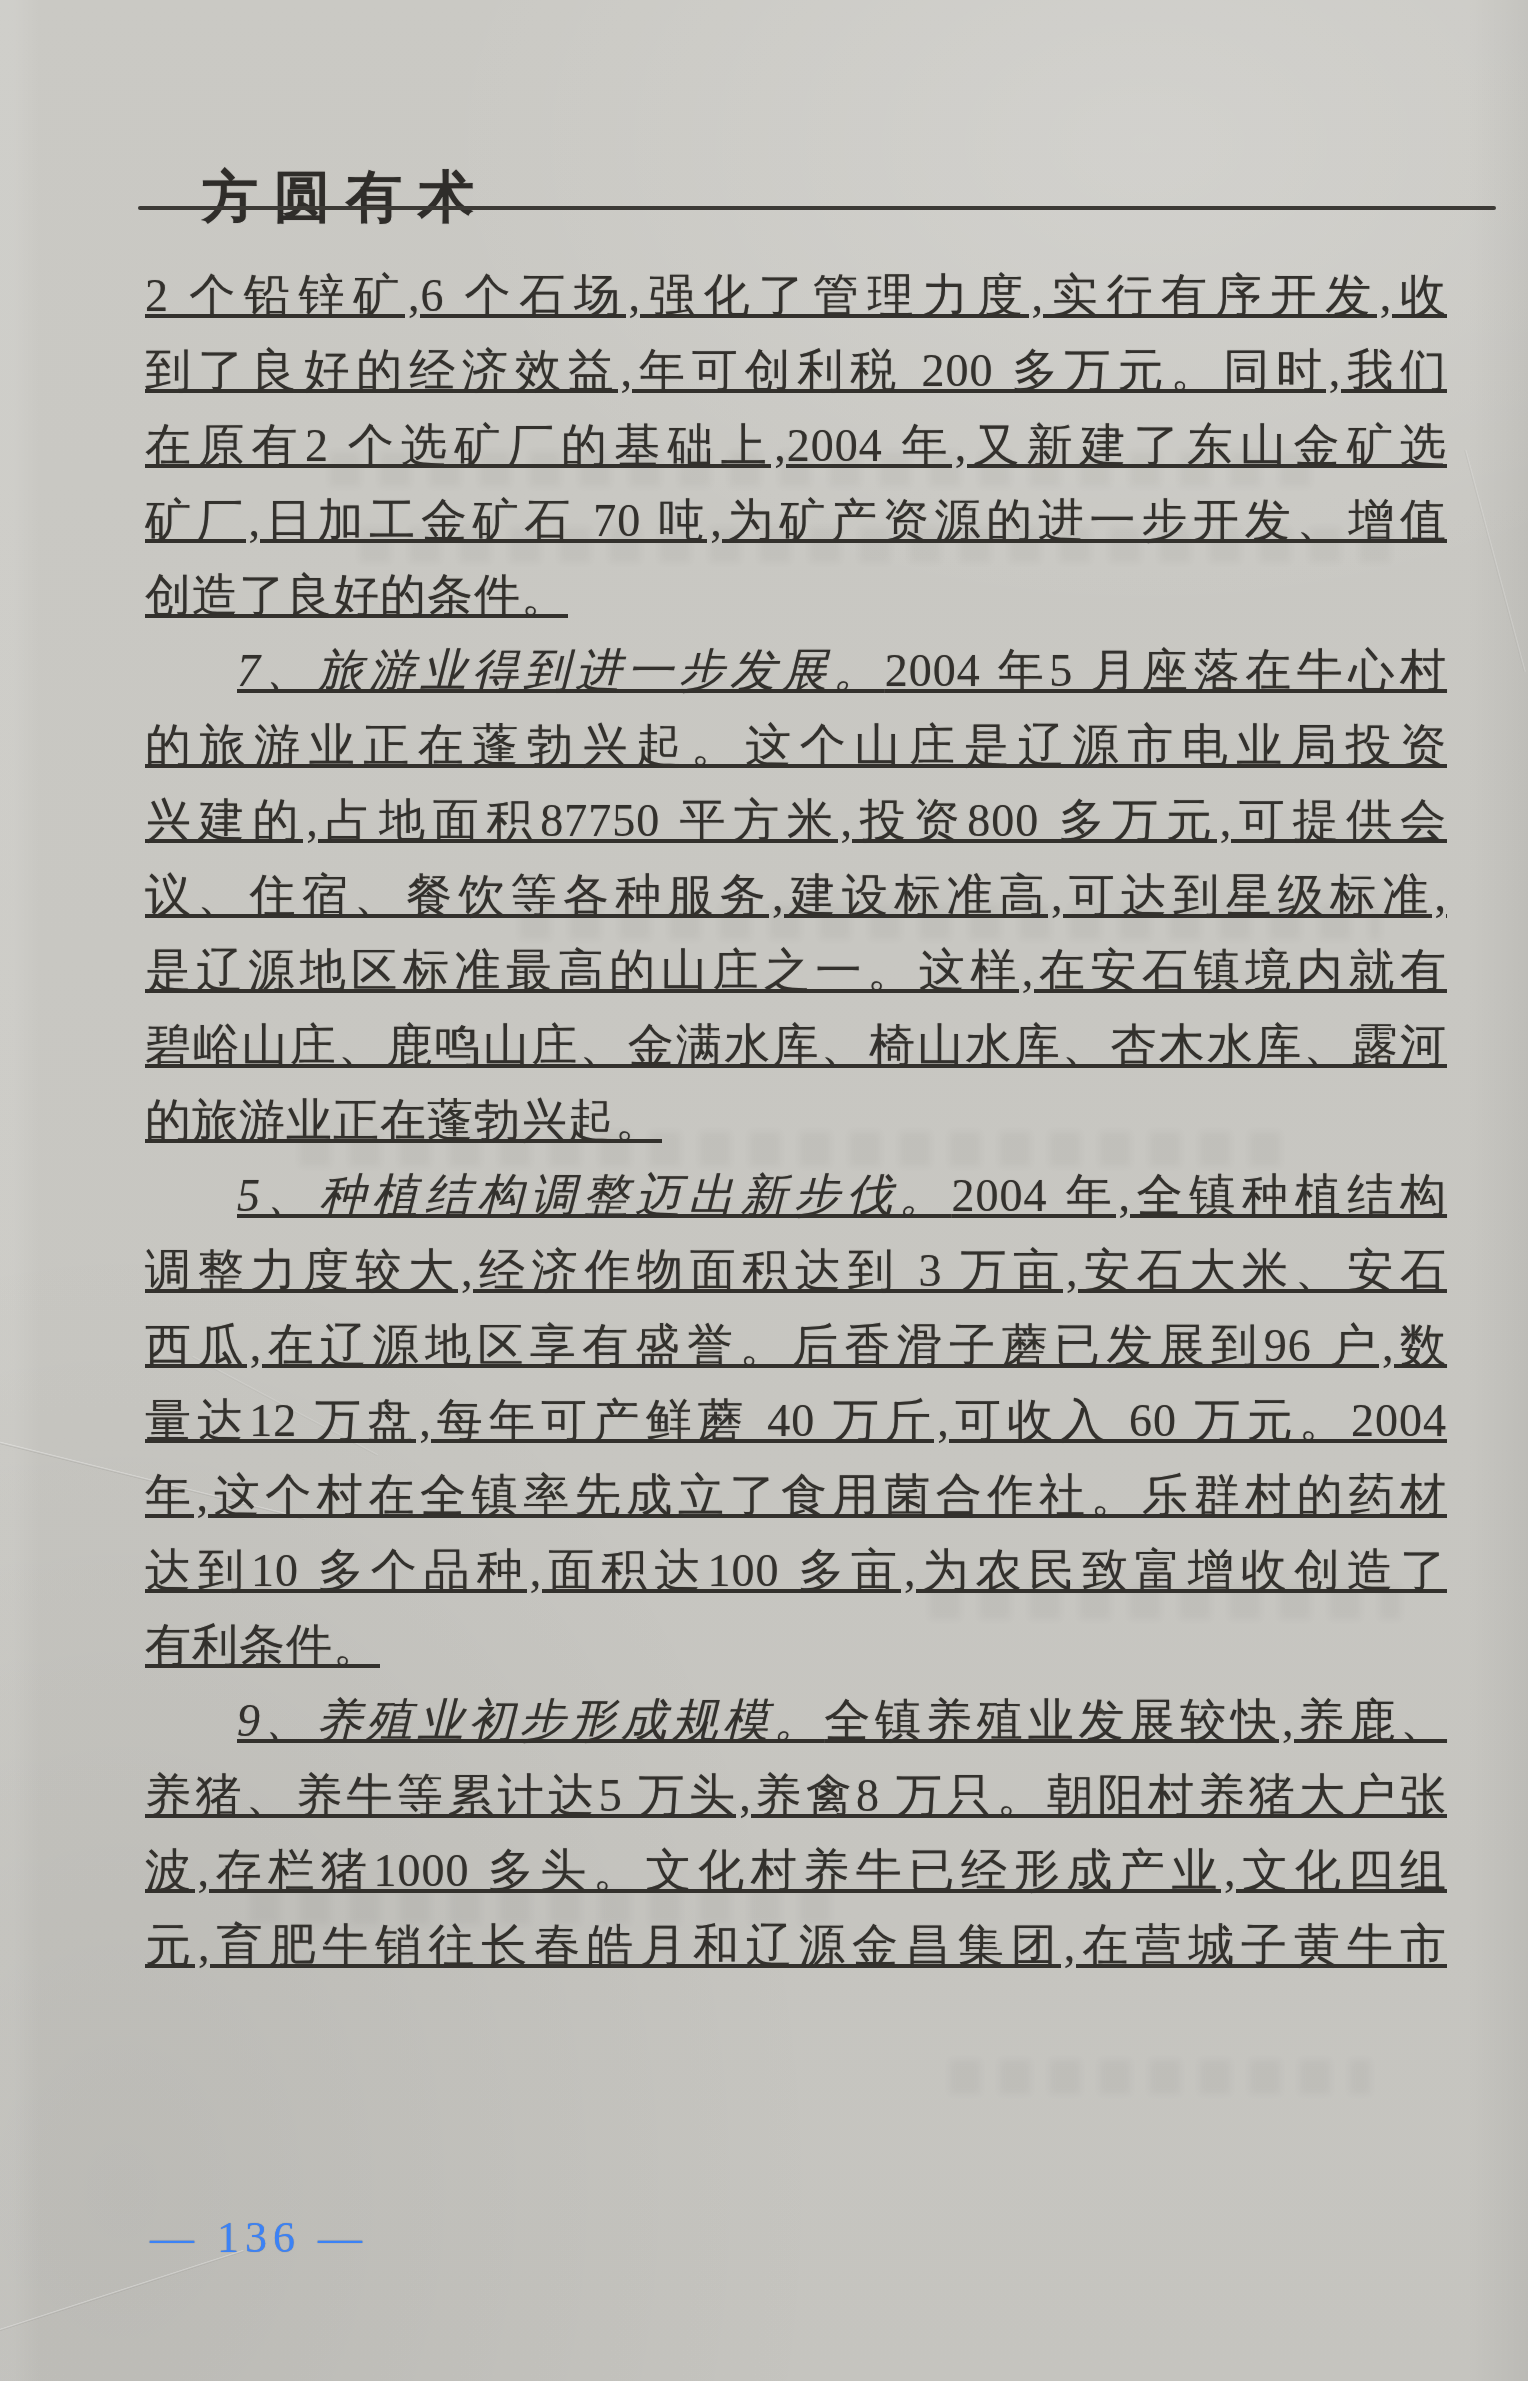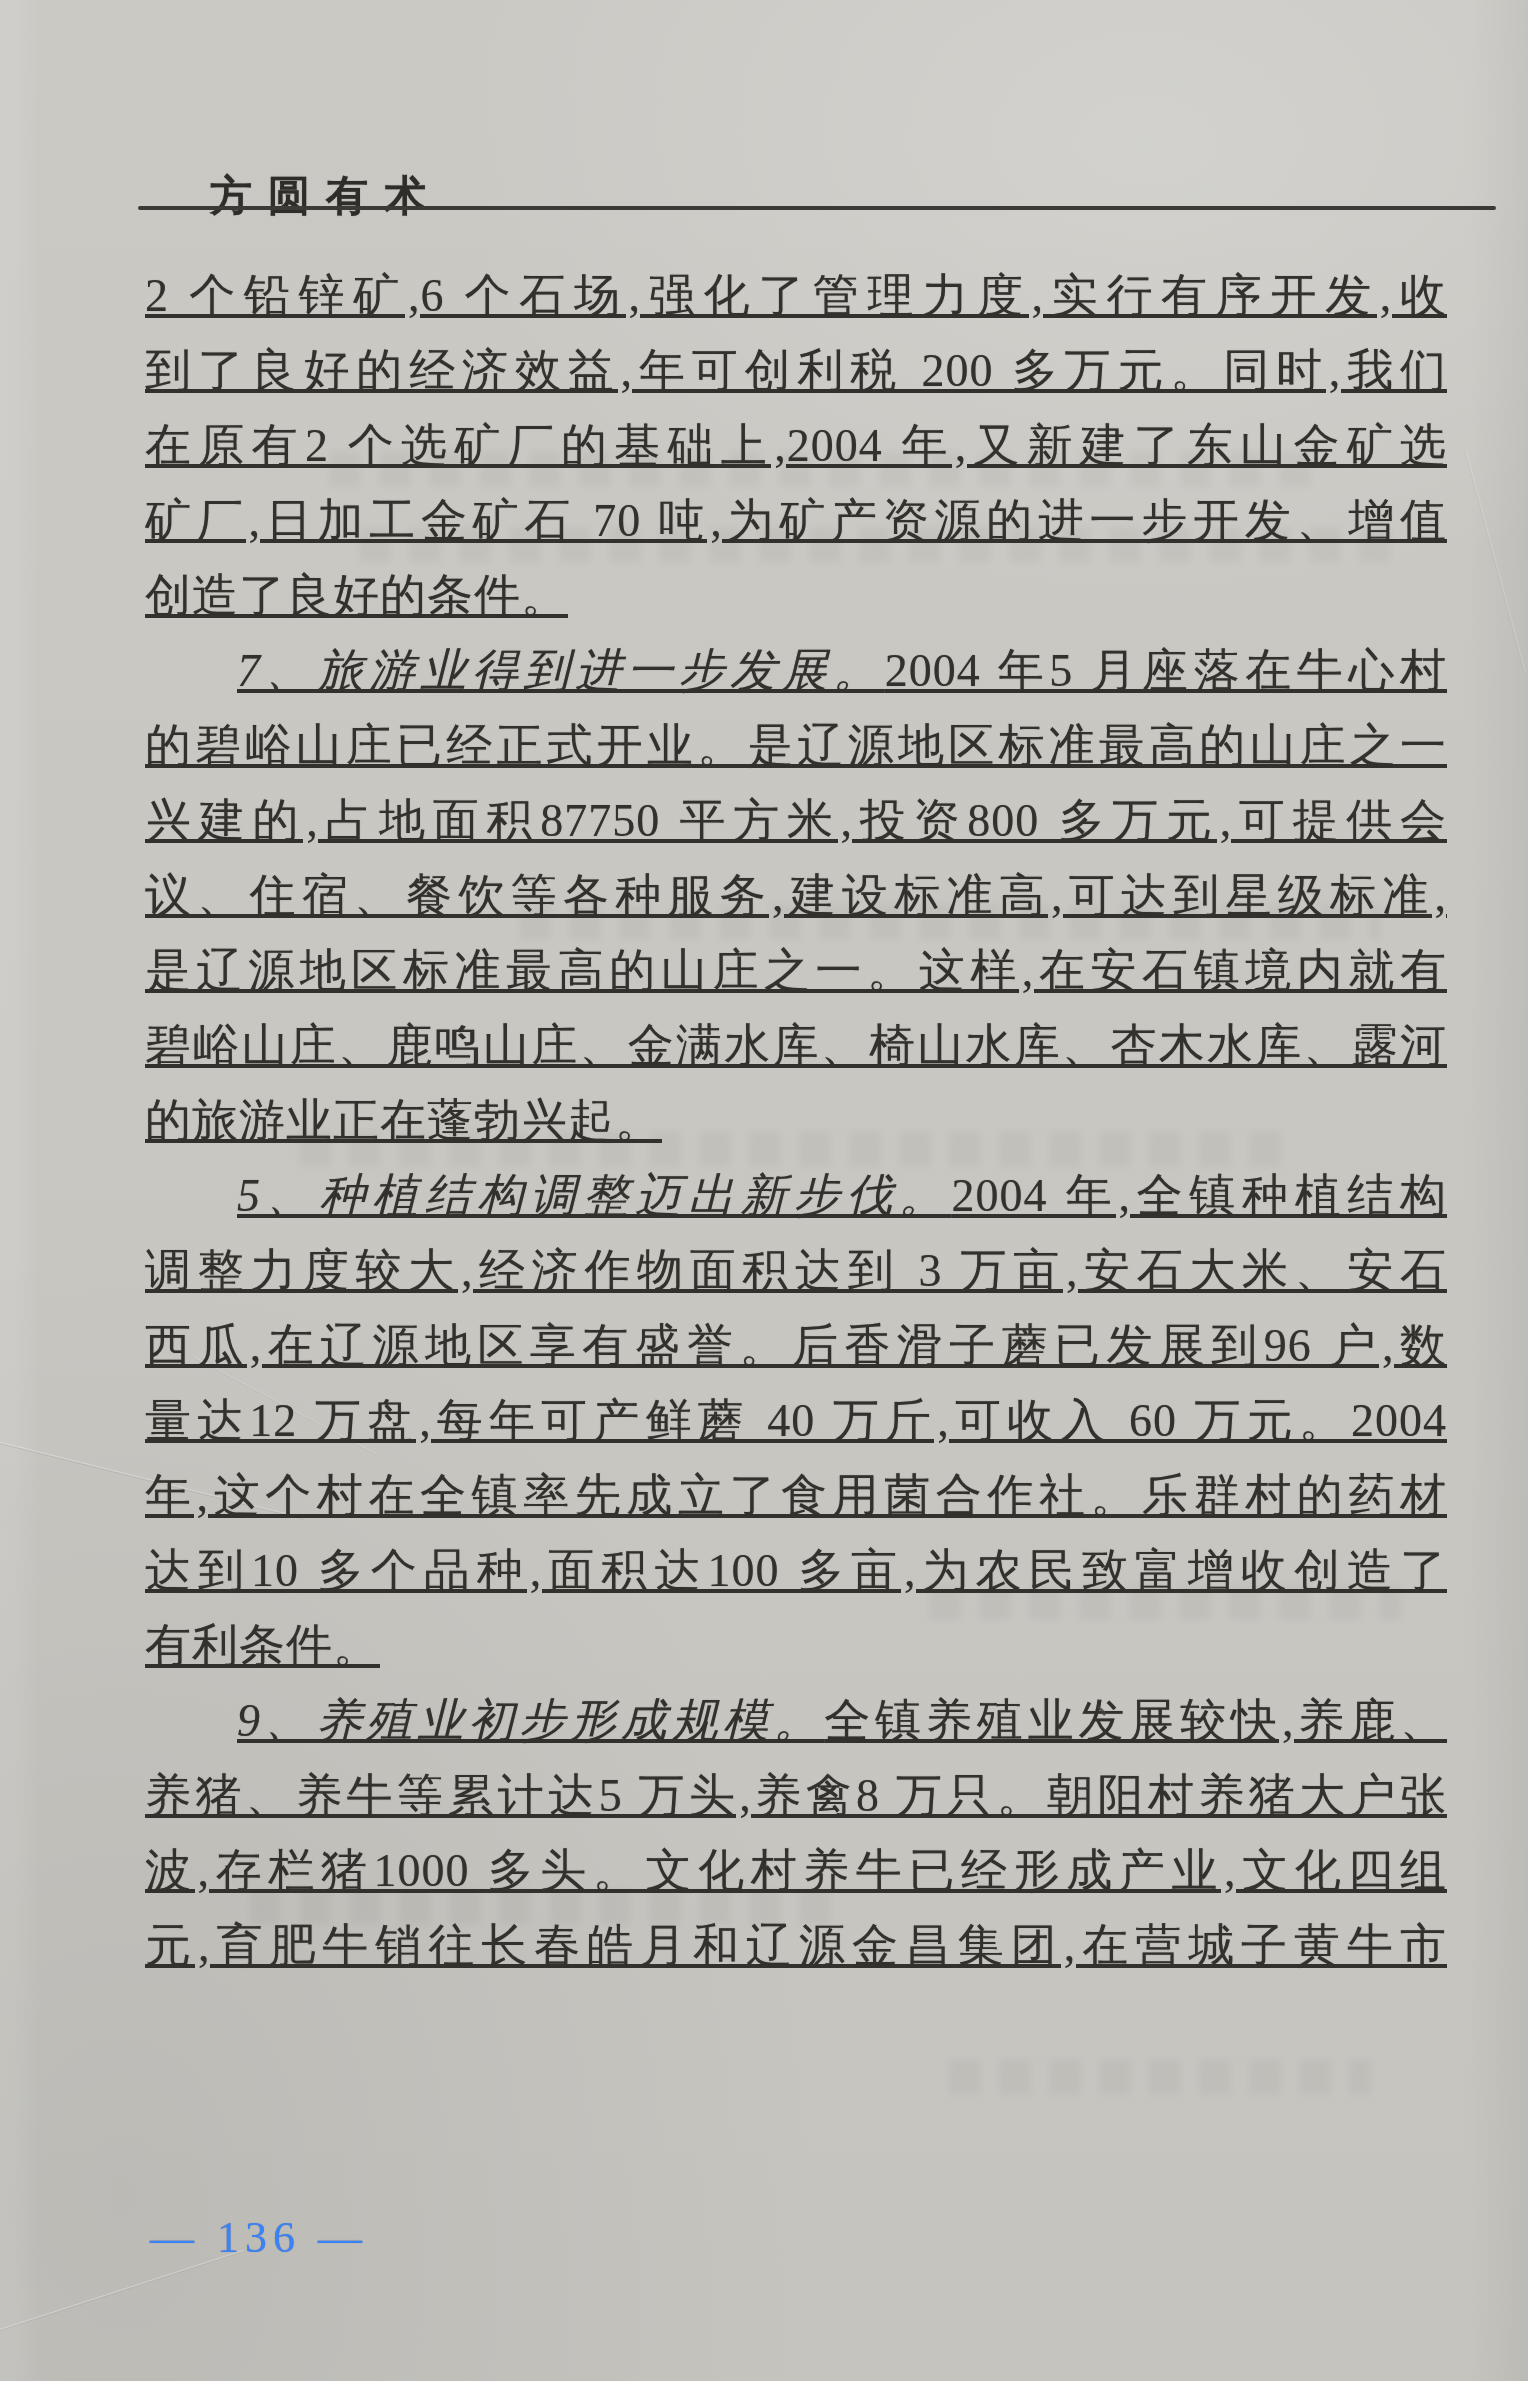--- a/index.html
+++ b/index.html
@@ -11,22 +11,22 @@
       radial-gradient(1200px 800px at 75% 6%, rgba(255,255,255,.16), transparent 60%),
       radial-gradient(1100px 1500px at 8% 92%, rgba(0,0,0,.05), transparent 65%),
       linear-gradient(to right, rgba(255,255,255,.10) 0 14px, transparent 40px),
       linear-gradient(to right, transparent 96%, rgba(0,0,0,.05)),
       linear-gradient(#cac9c4,#c5c4bf);
     color:#33312d;
   }
   .page{position:absolute;inset:0;}
   
   .hdr-title{
-    position:absolute;left:198px;top:156px;margin:12px;
-    font-size:42px;font-weight:bold;letter-spacing:16px;color:#2f2d2a;
+    position:absolute;left:198px;top:156px;margin:4px;
+    font-size:56px;font-weight:bold;letter-spacing:16px;color:#2f2d2a;
     text-shadow:0 0 1px rgba(40,38,34,.5);
   }
   .hdr-rule{
     position:absolute;left:138px;right:32px;top:206px;height:4px;
     background:#3c3a36;border-radius:2px;
   }
   
   .body-block{
     position:absolute;left:145px;top:258px;width:1302px;
     font-size:46px;line-height:75px;letter-spacing:1px;
@@ -93,21 +93,21 @@
   <main class="body-block" id="page-body">
       <div class="para">
         <div class="line"><span>2 个铅锌矿,6 个石场,强化了管理力度,实行有序开发,收</span></div>
         <div class="line"><span>到了良好的经济效益,年可创利税 200 多万元。同时,我们</span></div>
         <div class="line"><span>在原有2 个选矿厂的基础上,2004 年,又新建了东山金矿选</span></div>
         <div class="line"><span>矿厂,日加工金矿石 70 吨,为矿产资源的进一步开发、增值</span></div>
         <div class="line flush"><span>创造了良好的条件。</span></div>
       </div>
       <div class="para">
         <div class="line indent"><span class="kai">7、旅游业得到进一步发展。</span><span>2004 年5 月座落在牛心村</span></div>
-        <div class="line"><span>的碧峪山庄已经正式开业。是辽源地区标准最高的山庄之一</span></div>
+        <div class="line"><span>的旅游业正在蓬勃兴起。这个山庄是辽源市电业局投资</span></div>
         <div class="line"><span>兴建的,占地面积87750 平方米,投资800 多万元,可提供会</span></div>
         <div class="line"><span>议、住宿、餐饮等各种服务,建设标准高,可达到星级标准,</span></div>
         <div class="line"><span>是辽源地区标准最高的山庄之一。这样,在安石镇境内就有</span></div>
         <div class="line"><span>碧峪山庄、鹿鸣山庄、金满水库、椅山水库、杏木水库、露河</span></div>
         <div class="line flush"><span>的旅游业正在蓬勃兴起。</span></div>
       </div>
       <div class="para">
         <div class="line indent"><span class="kai">5、种植结构调整迈出新步伐。</span><span>2004 年,全镇种植结构</span></div>
         <div class="line"><span>调整力度较大,经济作物面积达到 3 万亩,安石大米、安石</span></div>
         <div class="line"><span>西瓜,在辽源地区享有盛誉。后香滑子蘑已发展到96 户,数</span></div>

